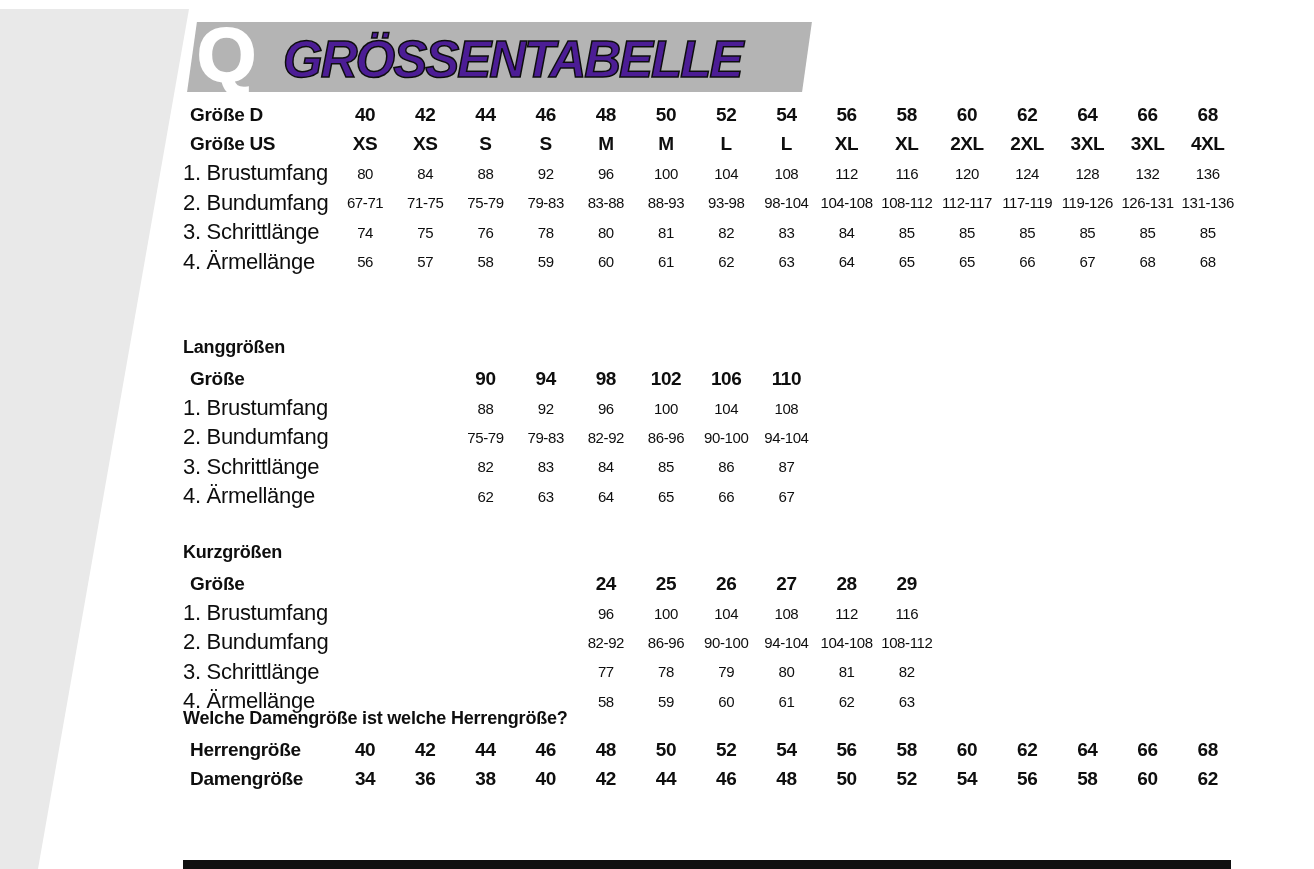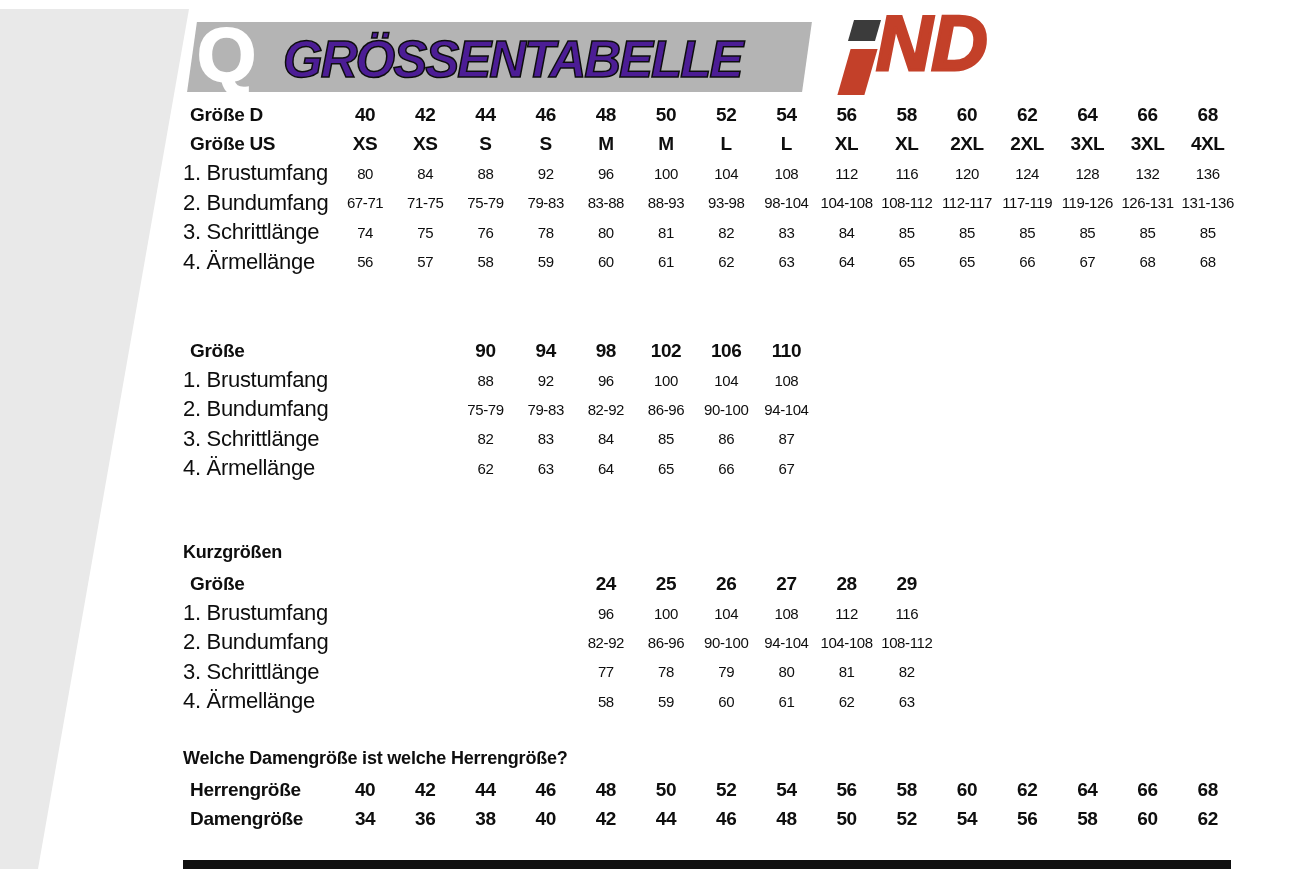--- a/index.html
+++ b/index.html
@@ -72,25 +72,20 @@
 </head>
 <body>
 
 <div id="stage">
   <div class="wedge"></div>
 
   <div class="banner"></div>
   <div class="q-logo">Q</div>
   <div class="main-title">GRÖSSENTABELLE</div>
 
-  <div class="brand">
-    <div class="i-dot"></div>
-    <div class="i-stem"></div>
-    <div class="nd">ND</div>
-  </div>
 
   <div id="sections">
       <div class="section" style="top: 100px;">
         <div class="trow bold">
           <div class="lbl">Größe D</div>
           <div class="cell">40</div>
           <div class="cell">42</div>
           <div class="cell">44</div>
           <div class="cell">46</div>
           <div class="cell">48</div>
@@ -190,20 +185,21 @@
           <div class="cell">64</div>
           <div class="cell">65</div>
           <div class="cell">65</div>
           <div class="cell">66</div>
           <div class="cell">67</div>
           <div class="cell">68</div>
           <div class="cell">68</div>
         </div>
       </div>
       <div class="section" style="top: 336px;">
+        <div class="section-title">Langgrößen</div>
         <div class="trow bold">
           <div class="lbl">Größe</div>
           <div class="cell"></div>
           <div class="cell"></div>
           <div class="cell">90</div>
           <div class="cell">94</div>
           <div class="cell">98</div>
           <div class="cell">102</div>
           <div class="cell">106</div>
           <div class="cell">110</div>
@@ -374,21 +370,21 @@
           <div class="cell">61</div>
           <div class="cell">62</div>
           <div class="cell">63</div>
           <div class="cell"></div>
           <div class="cell"></div>
           <div class="cell"></div>
           <div class="cell"></div>
           <div class="cell"></div>
         </div>
       </div>
-      <div class="section" style="top: 747px;">
+      <div class="section" style="top: 707px;">
         <div class="section-title">Welche Damengröße ist welche Herrengröße?</div>
         <div class="trow bold">
           <div class="lbl">Herrengröße</div>
           <div class="cell">40</div>
           <div class="cell">42</div>
           <div class="cell">44</div>
           <div class="cell">46</div>
           <div class="cell">48</div>
           <div class="cell">50</div>
           <div class="cell">52</div>

